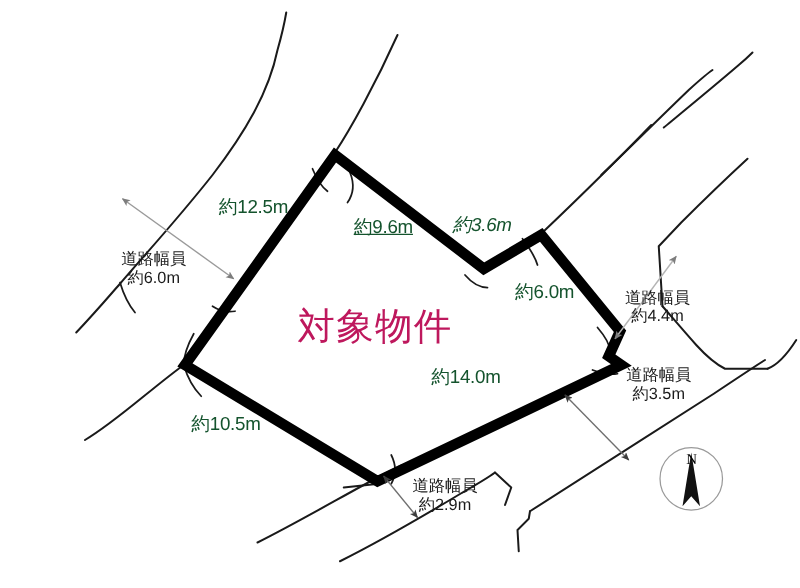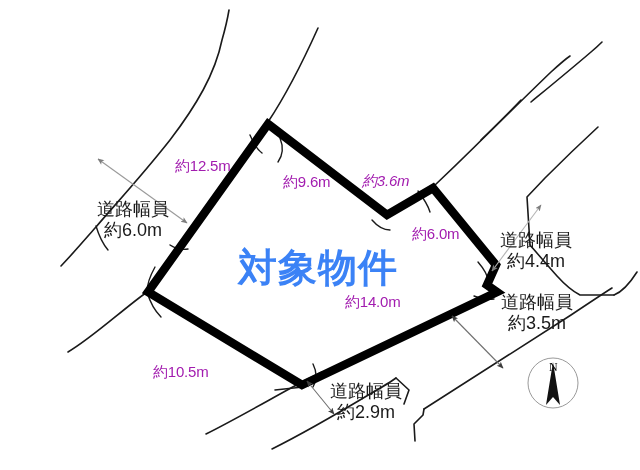--- a/index.html
+++ b/index.html
@@ -20,43 +20,43 @@
     position: absolute;
     left: 0;
     top: 0;
     width: 640px;
     height: 470px;
   }
   .dim-label {
     position: absolute;
     font-family: "Liberation Sans", "DejaVu Sans", sans-serif;
     font-size: 15px;
-    color: #a21caf;
+    color: #14532d;
     white-space: nowrap;
     line-height: 1.12;
     letter-spacing: -0.2px;
   }
   .road-label {
     position: absolute;
     font-family: "Liberation Sans", "DejaVu Sans", sans-serif;
-    font-size: 18px;
+    font-size: 13px;
     color: #1a1a1a;
     white-space: nowrap;
     text-align: center;
     line-height: 1.18;
   }
   .road-label span {
     display: block;
   }
   #subject-label {
     position: absolute;
     font-family: "Liberation Sans", "DejaVu Sans", sans-serif;
-    font-size: 39px;
-    font-weight: 700;
-    color: #3b82f6;
+    font-size: 30px;
+    font-weight: 400;
+    color: #be185d;
     white-space: nowrap;
     letter-spacing: 1px;
   }
   #compass-letter {
     position: absolute;
     font-family: "Liberation Serif", "DejaVu Serif", serif;
     font-size: 12px;
     color: #000000;
   }
 </style>
@@ -133,29 +133,29 @@
   <g>
     <circle cx="553" cy="383" r="25" fill="none" stroke="#9a9a9a" stroke-width="1"></circle>
     <path d="M 553,362 L 560,405 L 553,397 L 546,405 Z" fill="#111111"></path>
   </g>
 </svg>
 
 <div id="subject-label" style="left:238px; top:241px;">対象物件</div>
 
 <div class="dim-label" style="left:175px; top:158px;">約12.5m</div>
 
-<div class="dim-label" style="left:283px; top:174px;">約9.6m</div>
+<div class="dim-label" style="left:283px; top:174px;text-decoration:underline;">約9.6m</div>
 
 <div class="dim-label" style="left:362px; top:173px;font-style:italic;">約3.6m</div>
 
 <div class="dim-label" style="left:412px; top:226px;">約6.0m</div>
 
 <div class="dim-label" style="left:345px; top:294px;text-align:right;">約14.0m</div>
 
-<div class="dim-label" style="left:153px; top:364px;text-align:center;">約10.5m</div>
+<div class="dim-label" style="left:153px; top:332px;text-align:center;">約10.5m</div>
 
 <div class="road-label" style="left:97px; top:199px;">
   <span>道路幅員</span>
   <span>約6.0m</span>
 </div>
 
 <div class="road-label" style="left:500px; top:230px;">
   <span>道路幅員</span>
   <span>約4.4m</span>
 </div>

